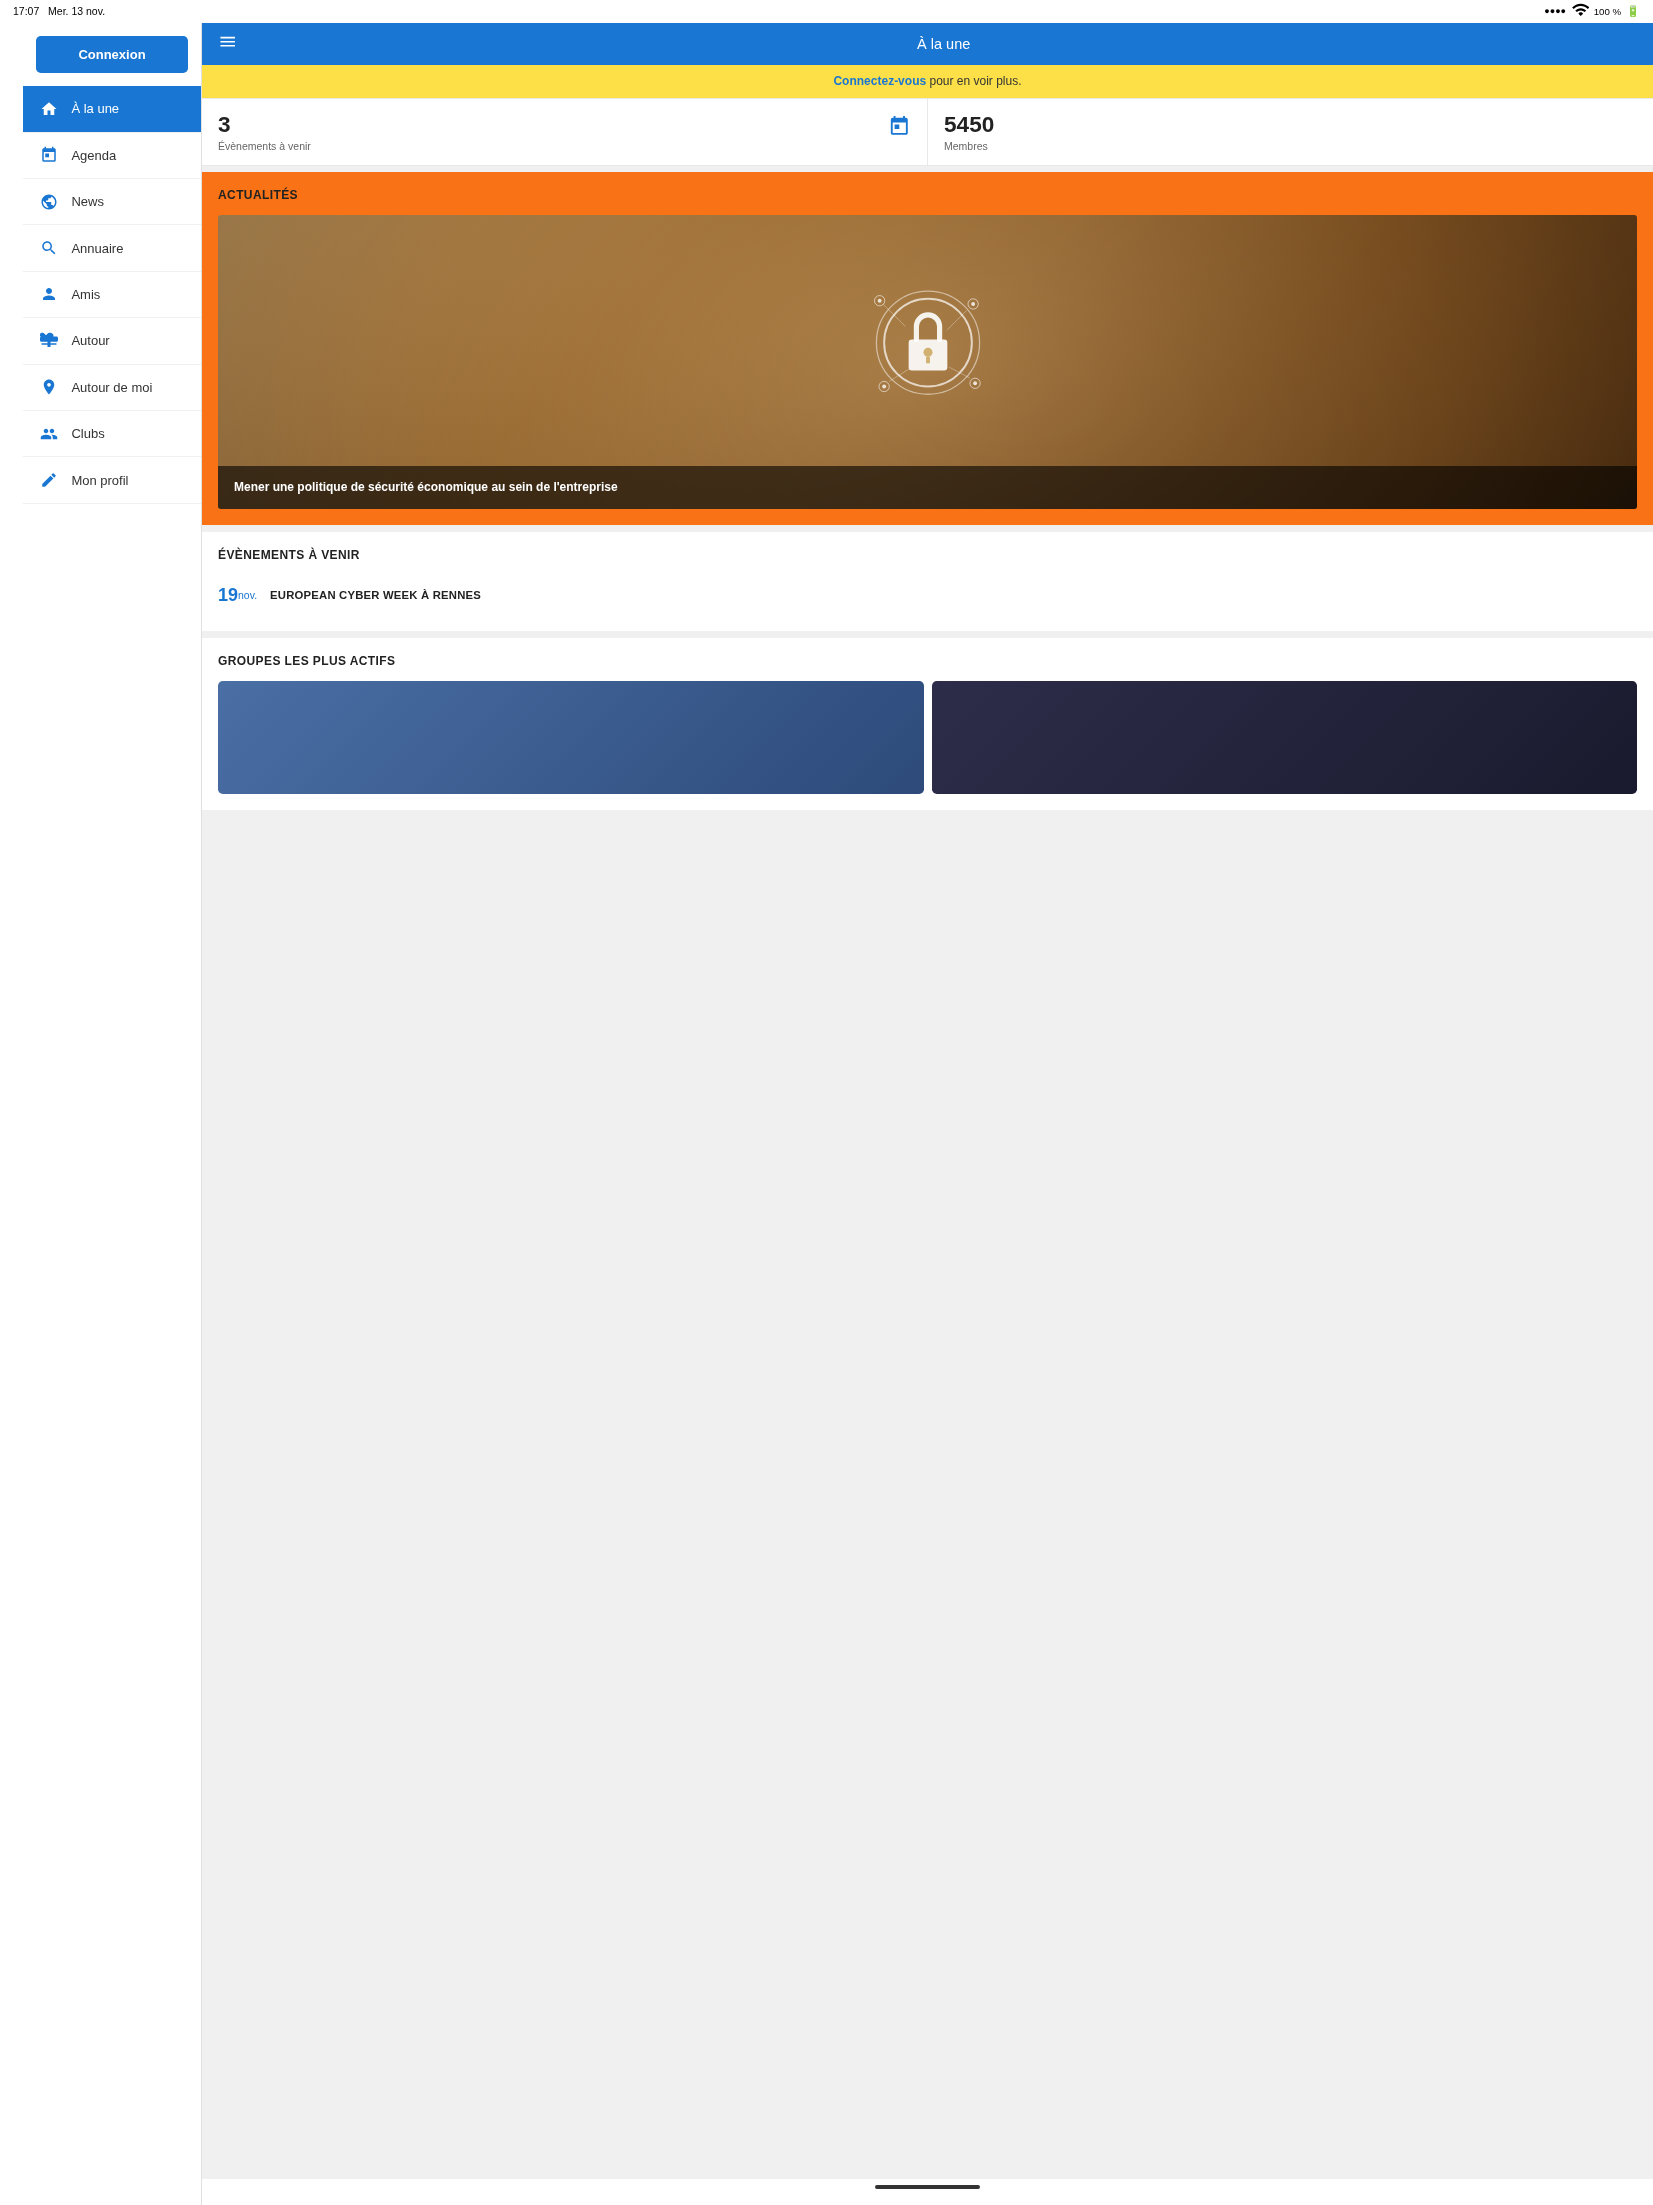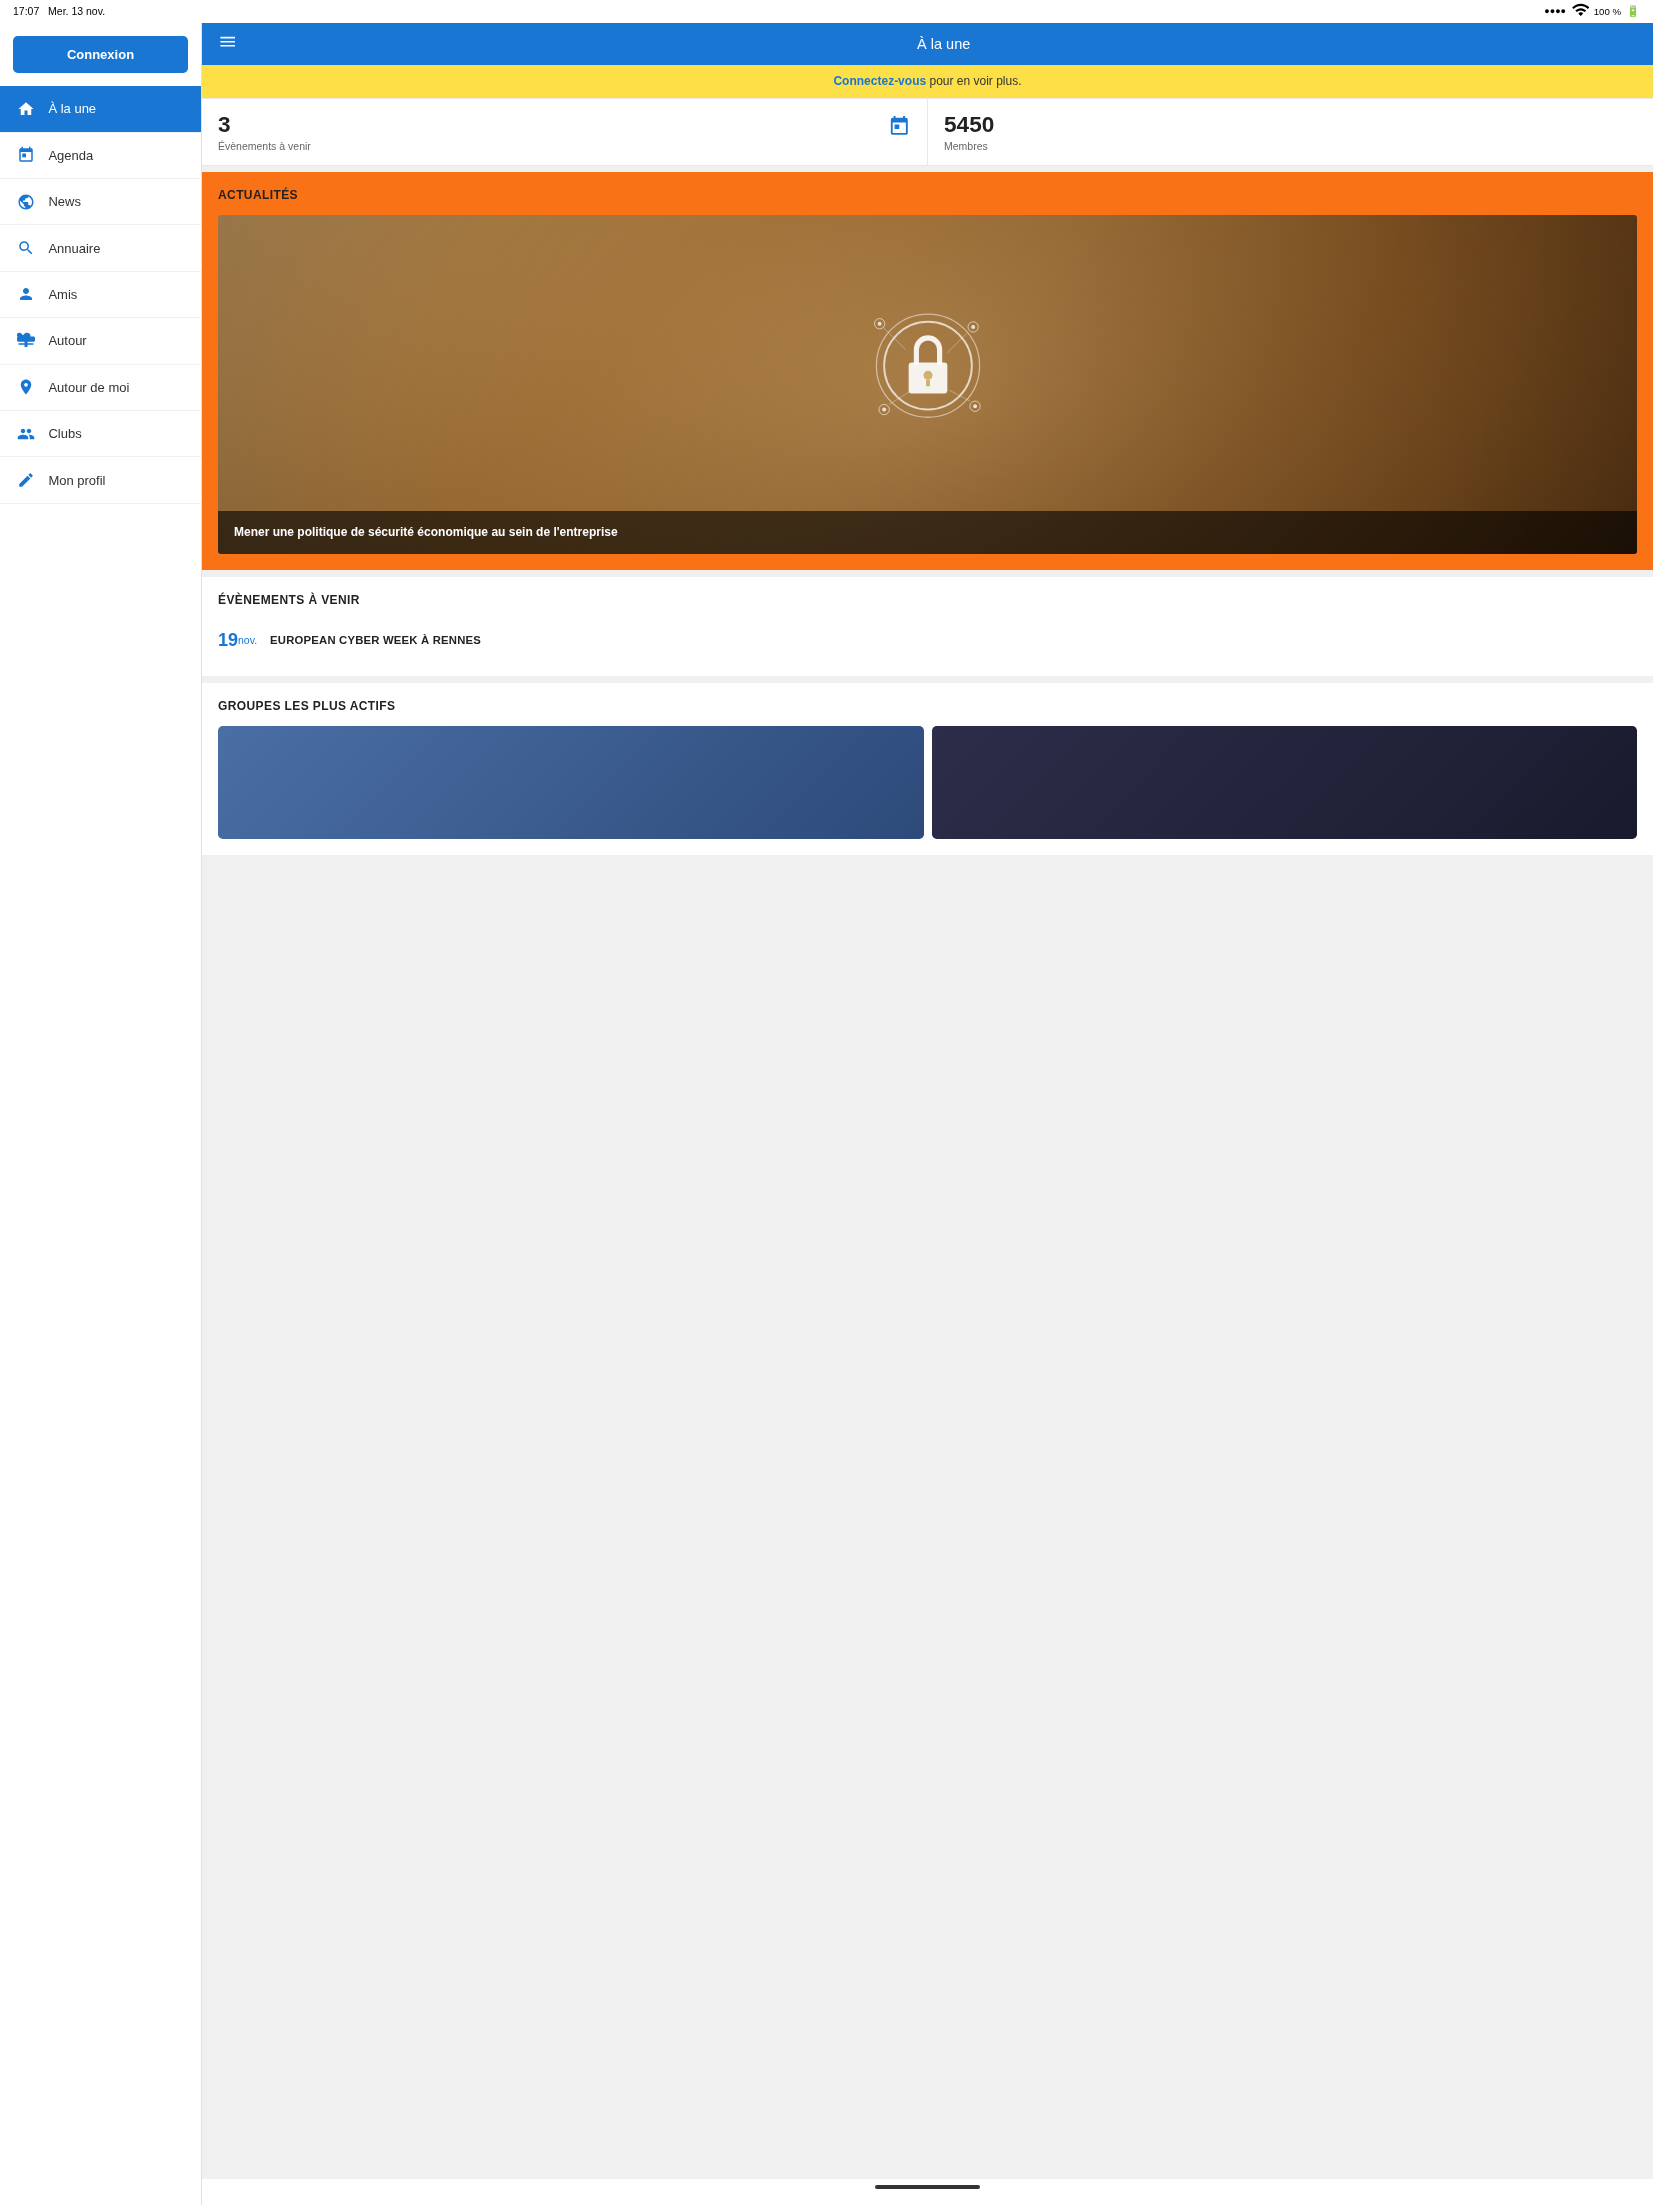--- a/index.html
+++ b/index.html
@@ -40,20 +40,21 @@
     }
 
     
     .sidebar {
       width: 202px;
       min-width: 202px;
       background: #fff;
       display: flex;
       flex-direction: column;
       border-right: 0.8px solid #e0e0e0;
+      padding-left: 23px;
     }
 
     .sidebar-login {
       padding: 13px;
     }
 
     .login-button {
       background: #1976d2;
       color: #fff;
       border: none;
@@ -212,21 +213,21 @@
       font-weight: 700;
       color: #222;
       letter-spacing: 0.4px;
       margin-bottom: 13px;
     }
 
     
     .news-image-container {
       position: relative;
       width: 100%;
-      height: 339px;
+      height: 294px;
       border-radius: 3.2px;
       overflow: hidden;
       background: linear-gradient(135deg, #c8a870 0%, #a07840 30%, #8b6535 50%, #6b4820 70%, #3d2810 100%);
     }
 
     .news-image-overlay {
       position: absolute;
       bottom: 0;
       left: 0;
       right: 0;

